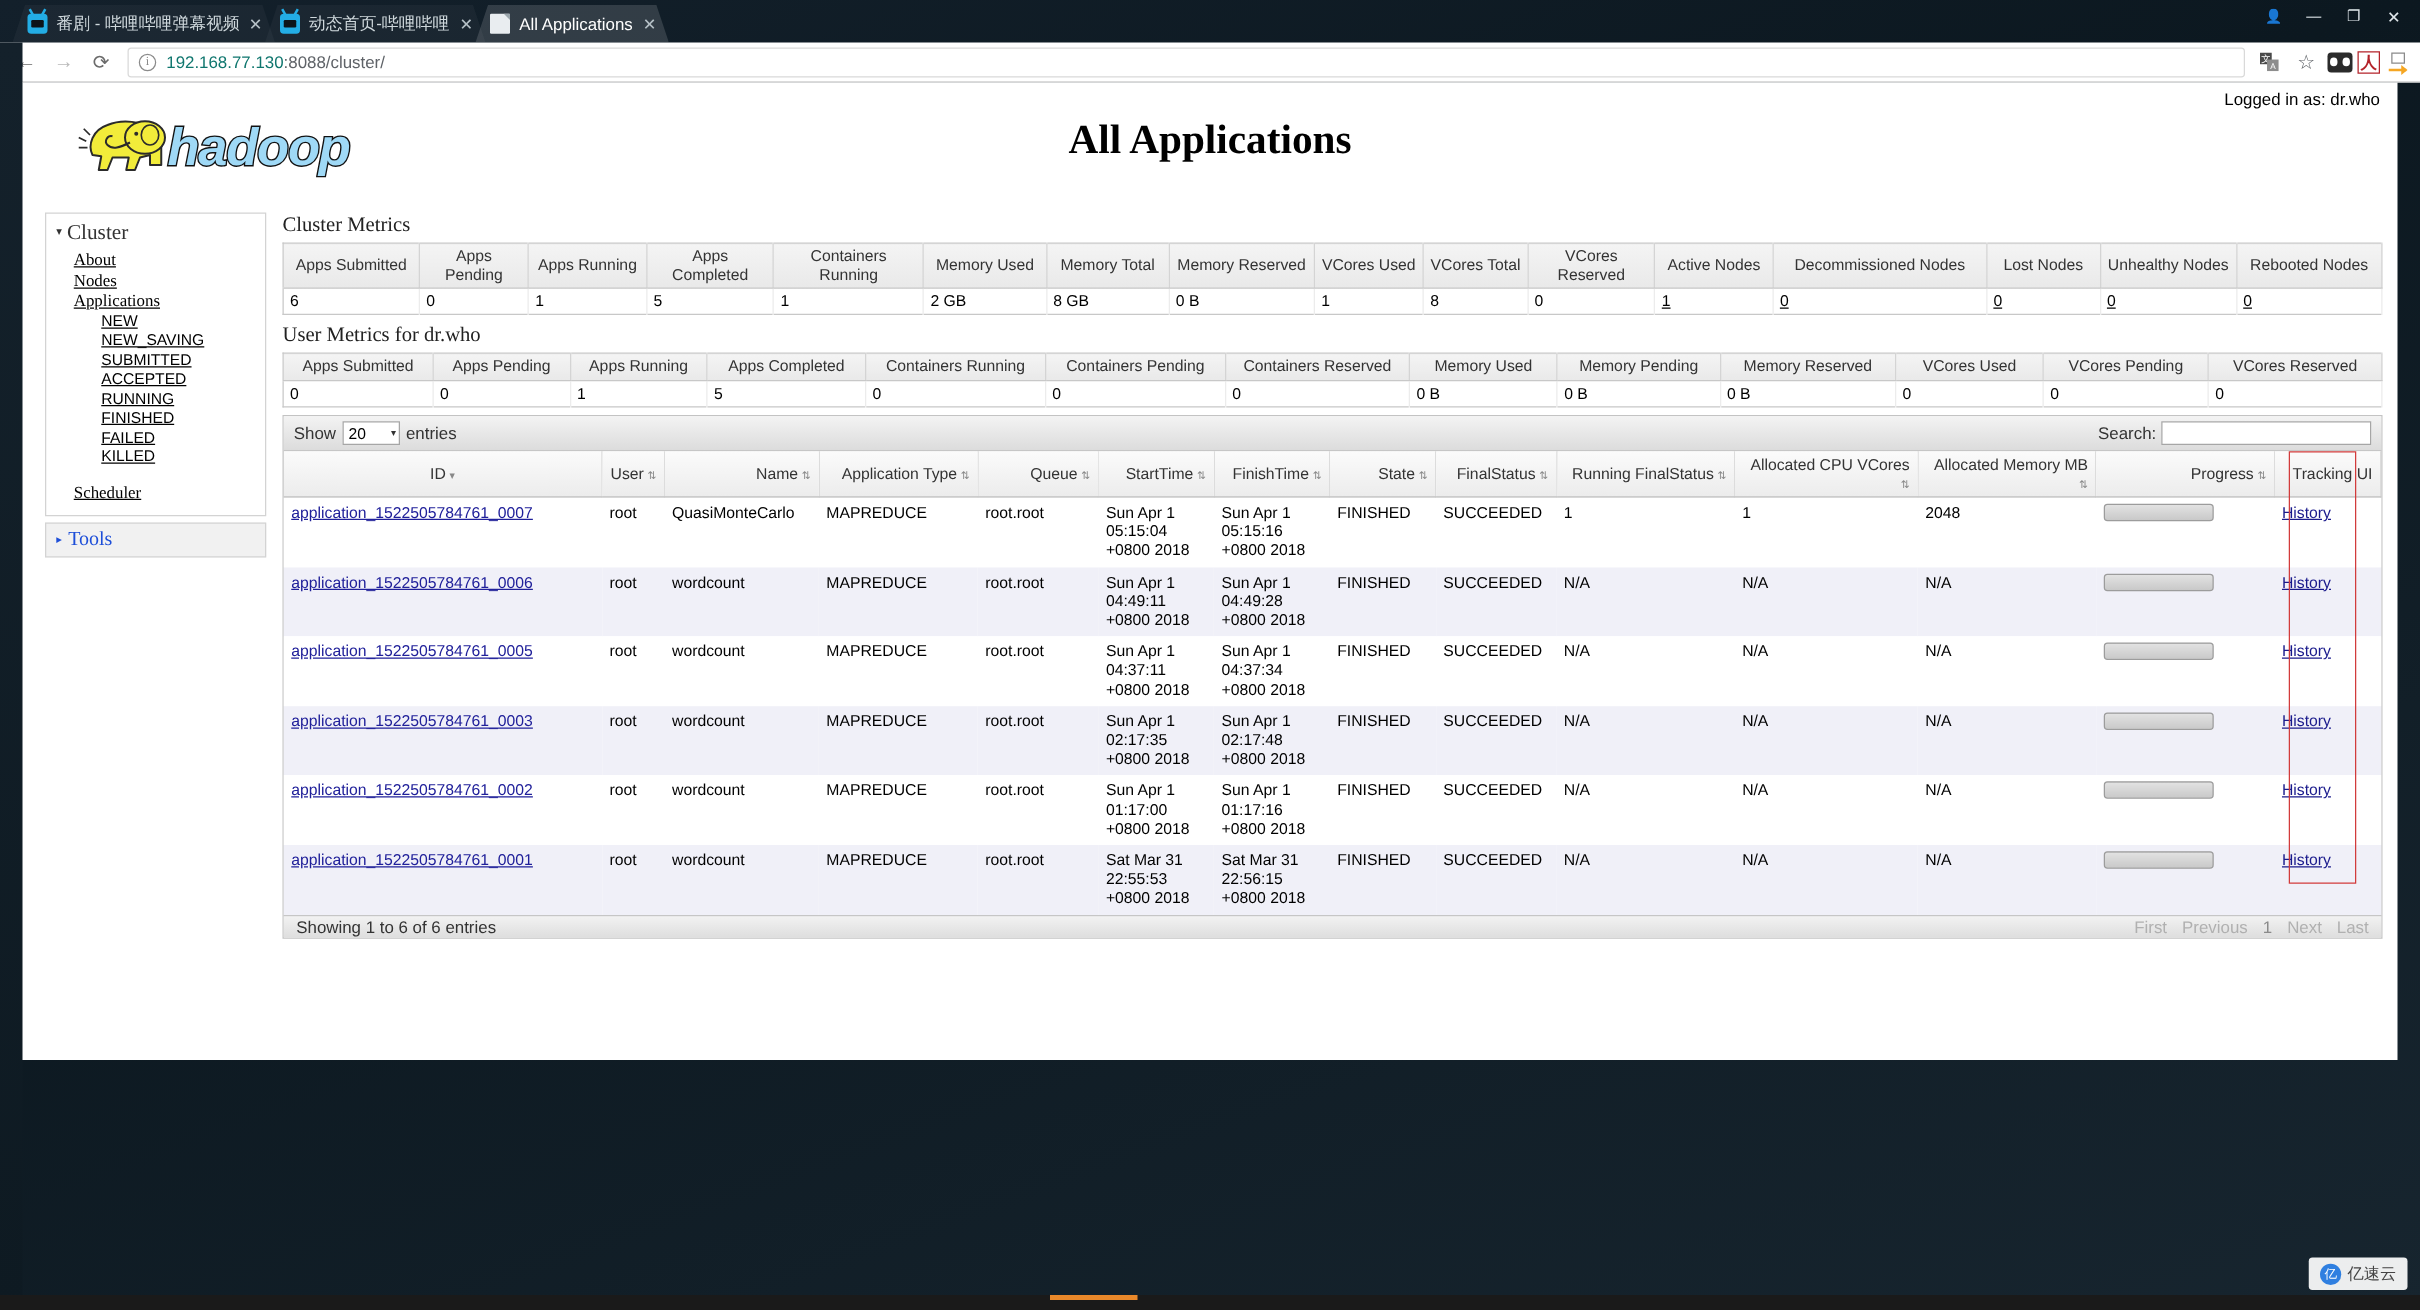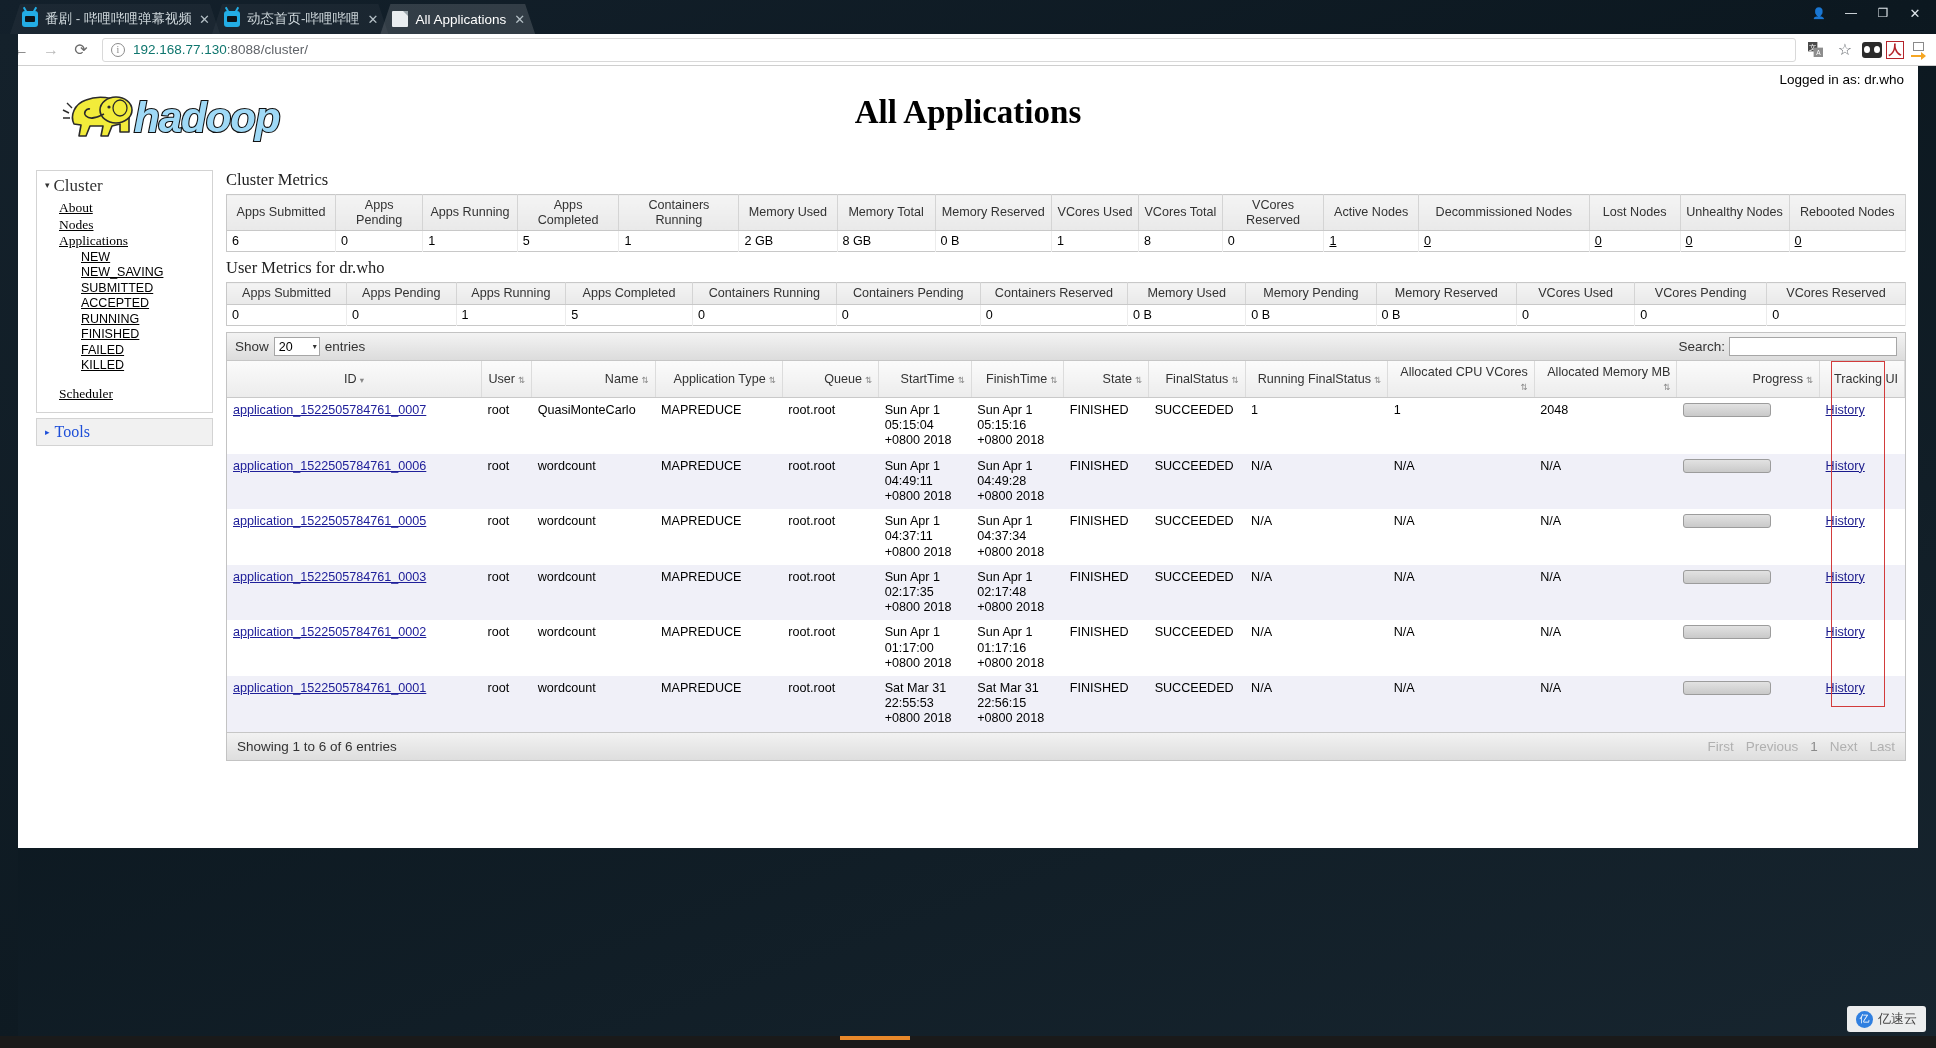--- a/index.html
+++ b/index.html
@@ -359,21 +359,21 @@
     position: absolute;
     border: 1.5px solid #d23b3b;
     pointer-events: none;
   }
   .dt-bottom {
     background: linear-gradient(180deg,#f2f2f2 0%, #dedede 100%);
     border-top: 1px solid #c6c6c6;
     padding: 6px 10px;
     display: flex; align-items: center;
     font-size: 13.5px; color: #333;
-    height: 28px;
+    height: 18px;
   }
   .dt-pagination { margin-left: auto; display: flex; gap: 12px; }
   .dt-pagination span { color: #b0b0b0; }
   .dt-pagination span.current { color: #8a8a8a; }
 
   
   .page-bottom-bar {
     position: absolute; left: 0; right: 0; bottom: 0;
     height: 12px;
     background: #1a1a1a;

